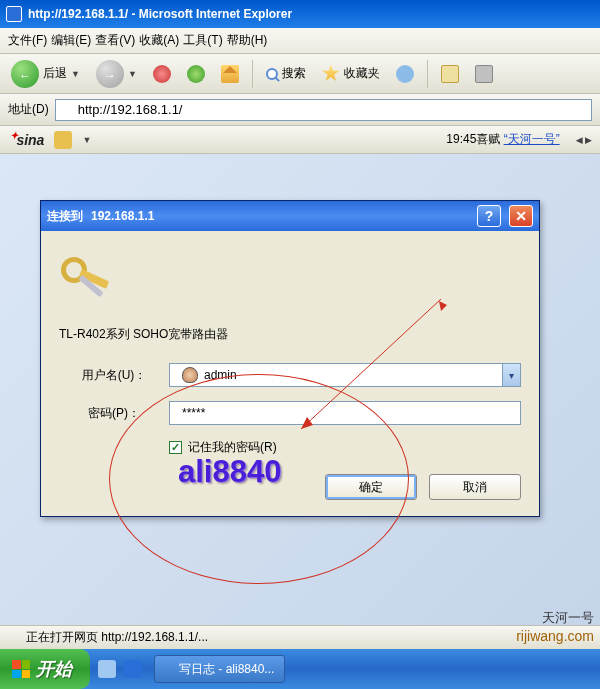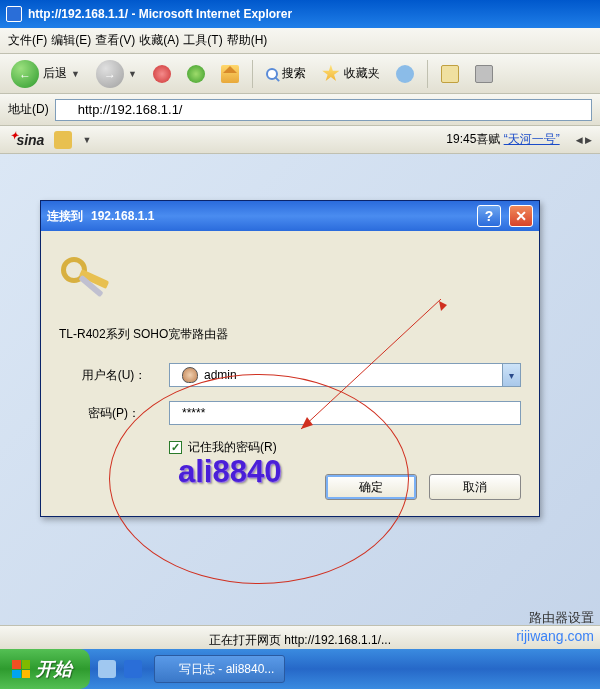--- a/index.html
+++ b/index.html
@@ -52,30 +52,30 @@
 .combo .user-glyph { width:16px; height:16px; background: radial-gradient(#f0d0b0,#c08050); border-radius:50% 50% 40% 40%; margin-right:6px; border:1px solid #555; }
 .combo .drop-arrow { position:absolute; right:0; top:0; width:18px; height:22px; background:linear-gradient(#cde3f8,#a9c8ea); border-left:1px solid #7f9db9; display:flex; align-items:center; justify-content:center; font-size:10px; color:#2a4a8a; }
 .check-row { margin-left:110px; display:flex; align-items:center; gap:6px; margin-bottom:8px; }
 .checkbox { width:13px; height:13px; border:1px solid #2a7a2a; background:#fff; display:flex; align-items:center; justify-content:center; color:#2a7a2a; font-size:11px; font-weight:bold; }
 .btn-row { display:flex; justify-content:flex-end; gap:12px; margin-top:18px; }
 .xpbtn { width:92px; height:26px; background:linear-gradient(#fff,#ece9d8); border:1px solid #888; border-radius:3px; display:flex; align-items:center; justify-content:center; font-size:12px; }
 .xpbtn:first-child { box-shadow: 0 0 0 2px #7ab0f5 inset; }
 .watermark { position:absolute; left:178px; top:300px; font-family: "Comic Sans MS", Arial; font-size:31px; font-weight:bold; color:#4a1fd8; text-shadow: 1px 1px 0 #9a7ae0, 2px 2px 2px rgba(0,0,0,0.3); pointer-events:none; }
 .red-ring { position:absolute; left:68px; top:135px; width:300px; height:210px; border:1px solid #d03020; border-radius:50%; pointer-events:none; }
 .red-arrow { position:absolute; pointer-events:none; }
-.statusbar { position:absolute; bottom:40px; left:0; right:0; height:24px; background:linear-gradient(#f7f7f2,#e2e0d2); border-top:1px solid #c0c0b0; display:flex; align-items:center; padding:0 6px; gap:6px;flex-direction:column; }
+.statusbar { position:absolute; bottom:40px; left:0; right:0; height:24px; background:linear-gradient(#f7f7f2,#e2e0d2); border-top:1px solid #c0c0b0; display:flex; align-items:center; padding:0 6px; gap:6px; }
 .taskbar { position:absolute; bottom:0; left:0; right:0; height:40px; background:linear-gradient(#3a8be0,#2668c8 50%,#3a8be0); display:flex; align-items:center; }
 .startbtn { height:40px; padding:0 18px 0 12px; background:linear-gradient(#54c054,#2e9b2e 50%,#54c054); color:#fff; font-style:italic; font-weight:bold; font-size:18px; display:flex; align-items:center; gap:6px; border-radius:0 10px 10px 0; text-shadow:1px 1px 1px rgba(0,0,0,0.4); }
 .start-flag { width:18px; height:18px; display:grid; grid-template:1fr 1fr/1fr 1fr; gap:1px; }
 .start-flag span:nth-child(1){background:#f25022}.start-flag span:nth-child(2){background:#7fba00}.start-flag span:nth-child(3){background:#00a4ef}.start-flag span:nth-child(4){background:#ffb900}
 .tray { display:flex; align-items:center; gap:8px; padding:0 8px; }
 .tray .ql { width:18px; height:18px; background:#a0c8f0; border-radius:3px; }
 .taskbtn { height:28px; background:linear-gradient(#5a9ae8,#3a78c8); border:1px solid #2a5aa0; border-radius:3px; color:#fff; padding:0 10px; display:flex; align-items:center; margin:0 4px; max-width:200px; overflow:hidden; white-space:nowrap; }
 .watermark2 { position:absolute; right:6px; bottom:44px; font-size:13px; color:#333; text-align:right; line-height:1.3; font-family: "Microsoft YaHei", sans-serif; }
-.watermark2 .dom { color:#3b82f6; font-family: Arial; font-size:14px; }
+.watermark2 .dom { color:#a16207; font-family: Arial; font-size:14px; }
 </style>
 </head>
 <body>
 
 <div class="titlebar">
   <span class="ie-icon"></span>
   <span>http://192.168.1.1/ - Microsoft Internet Explorer</span>
 </div>
 
 <div class="menubar">
@@ -221,15 +221,15 @@
     <span class="ql"></span>
     <span class="ql" style="background:#2a6ed8"></span>
   </div>
   <div class="taskbtn">
     <span class="ie-icon" style="width:14px;height:14px"></span>
     <span>写日志 - ali8840...</span>
   </div>
 </div>
 
 <div class="watermark2">
-  <div>路由器设置</div>
+  <div>天河一号</div>
   <div class="dom">rijiwang.com</div>
 </div>
 
 </body></html>

